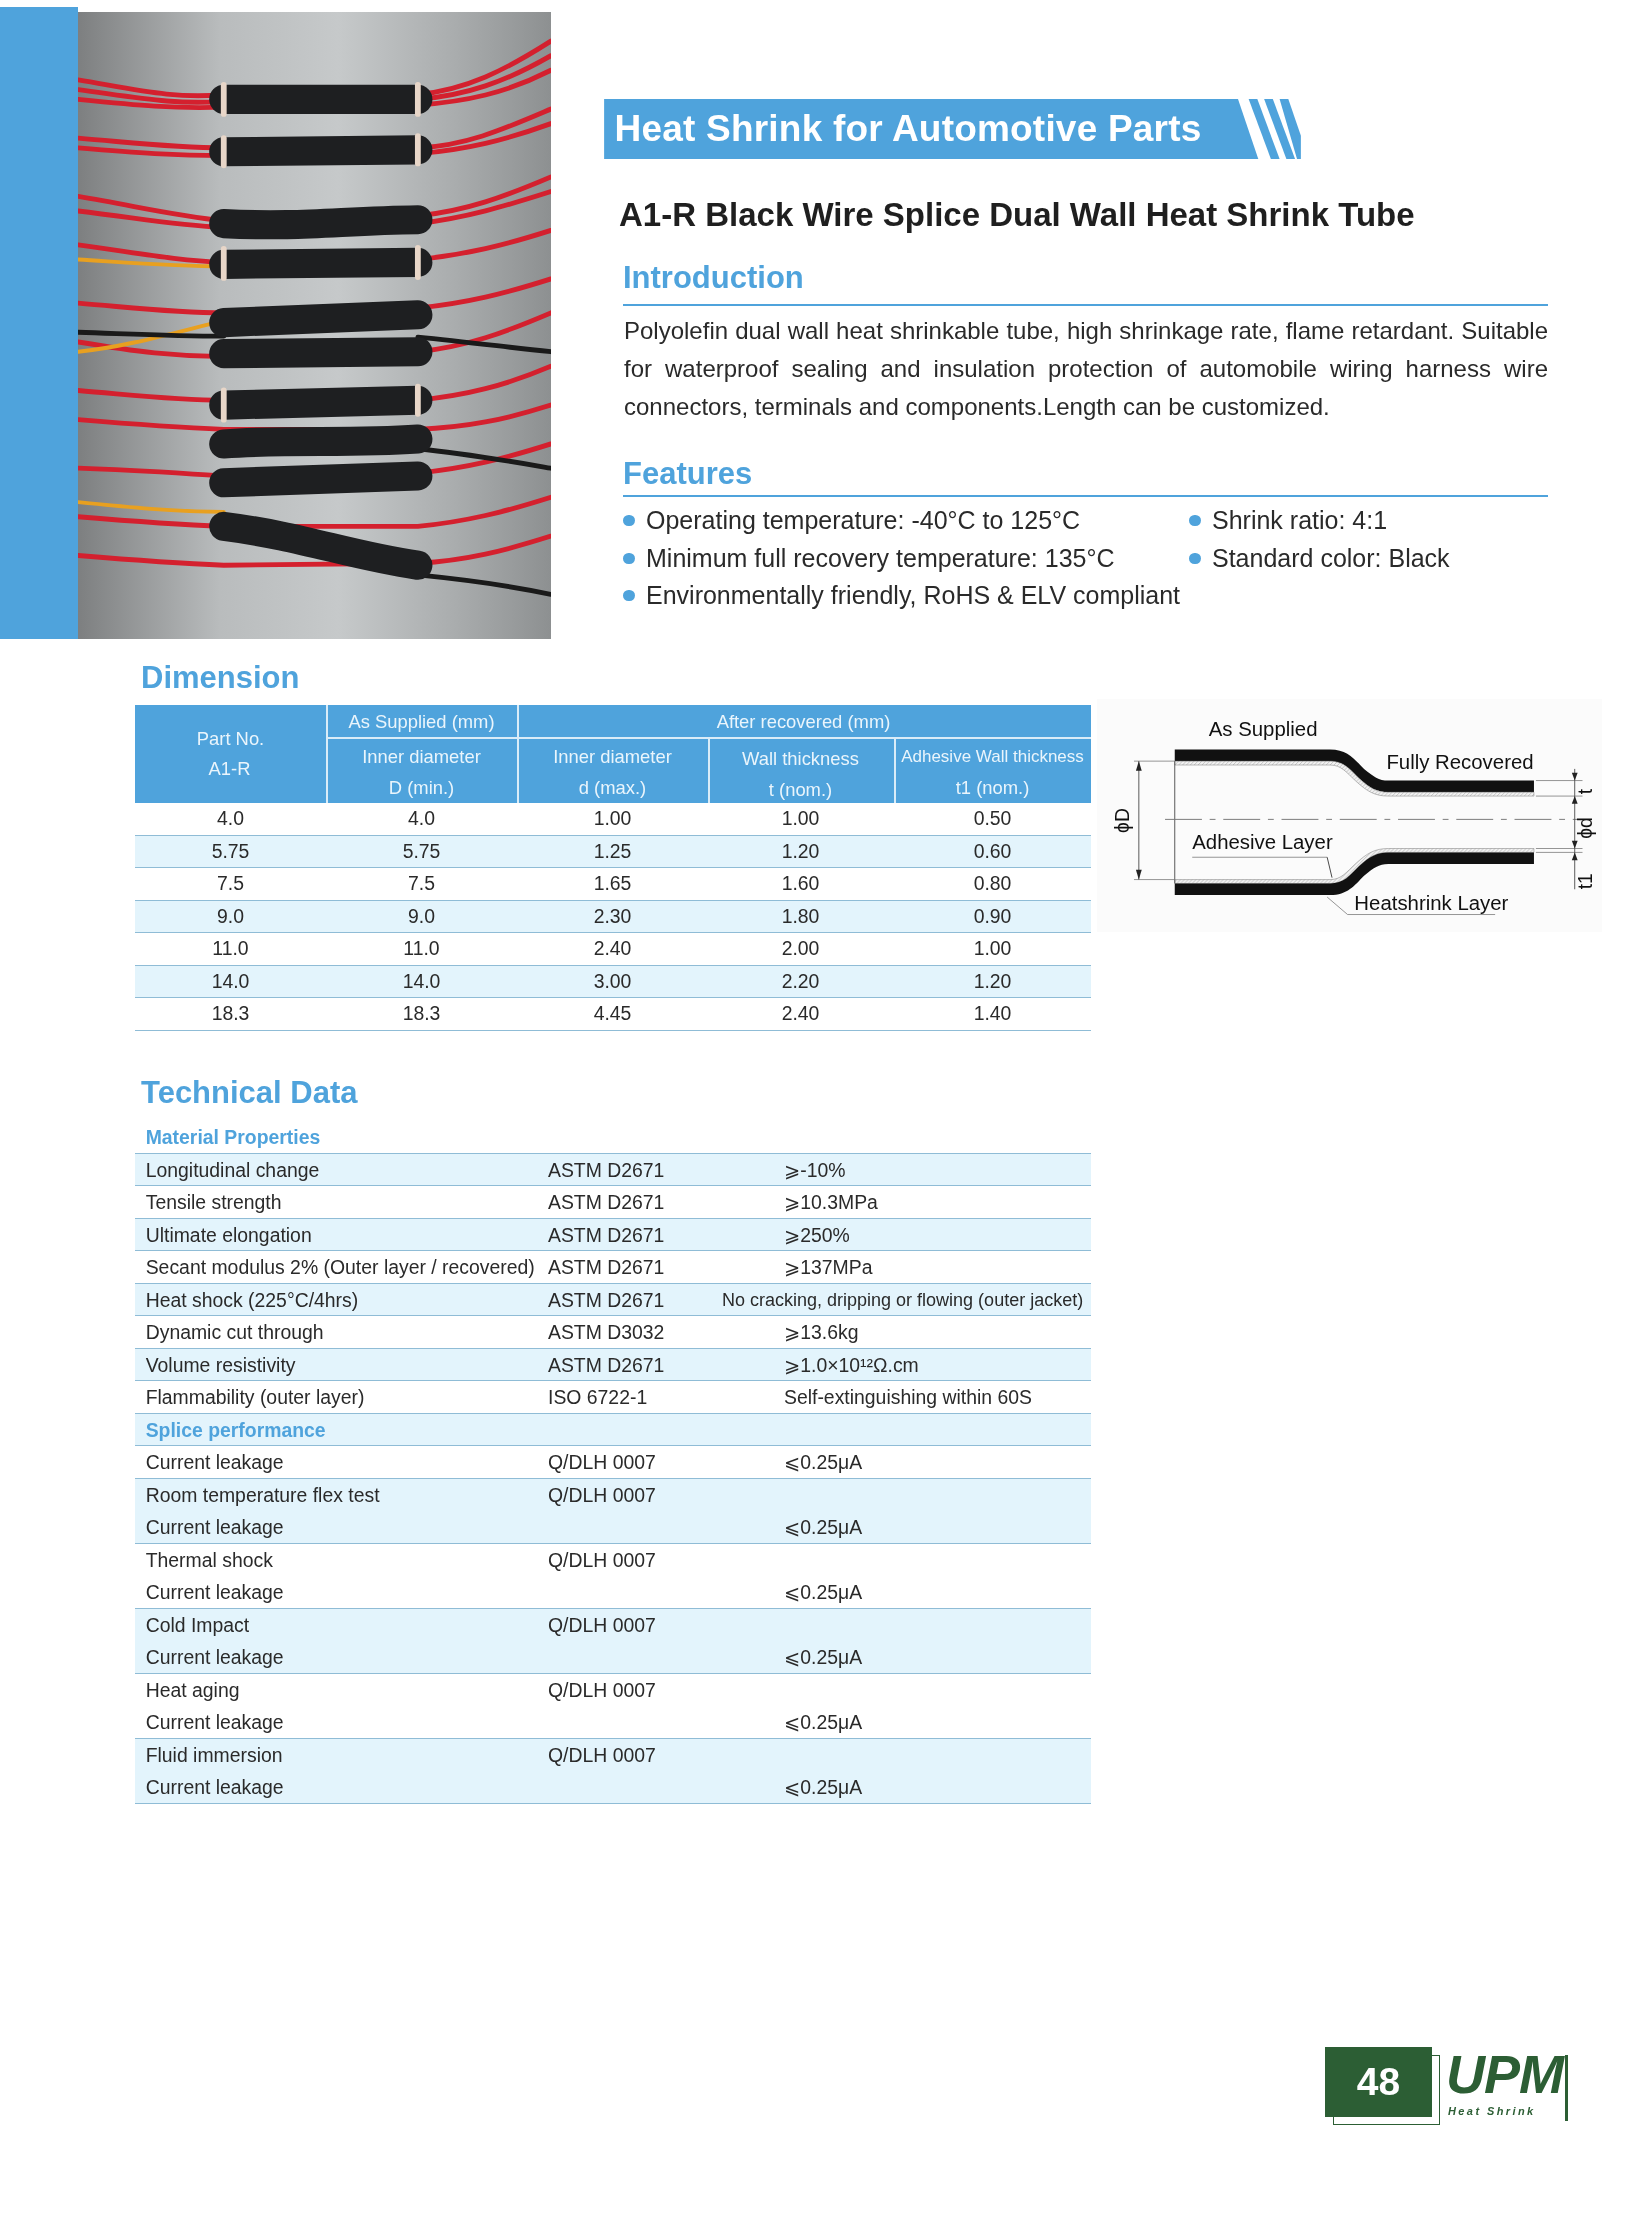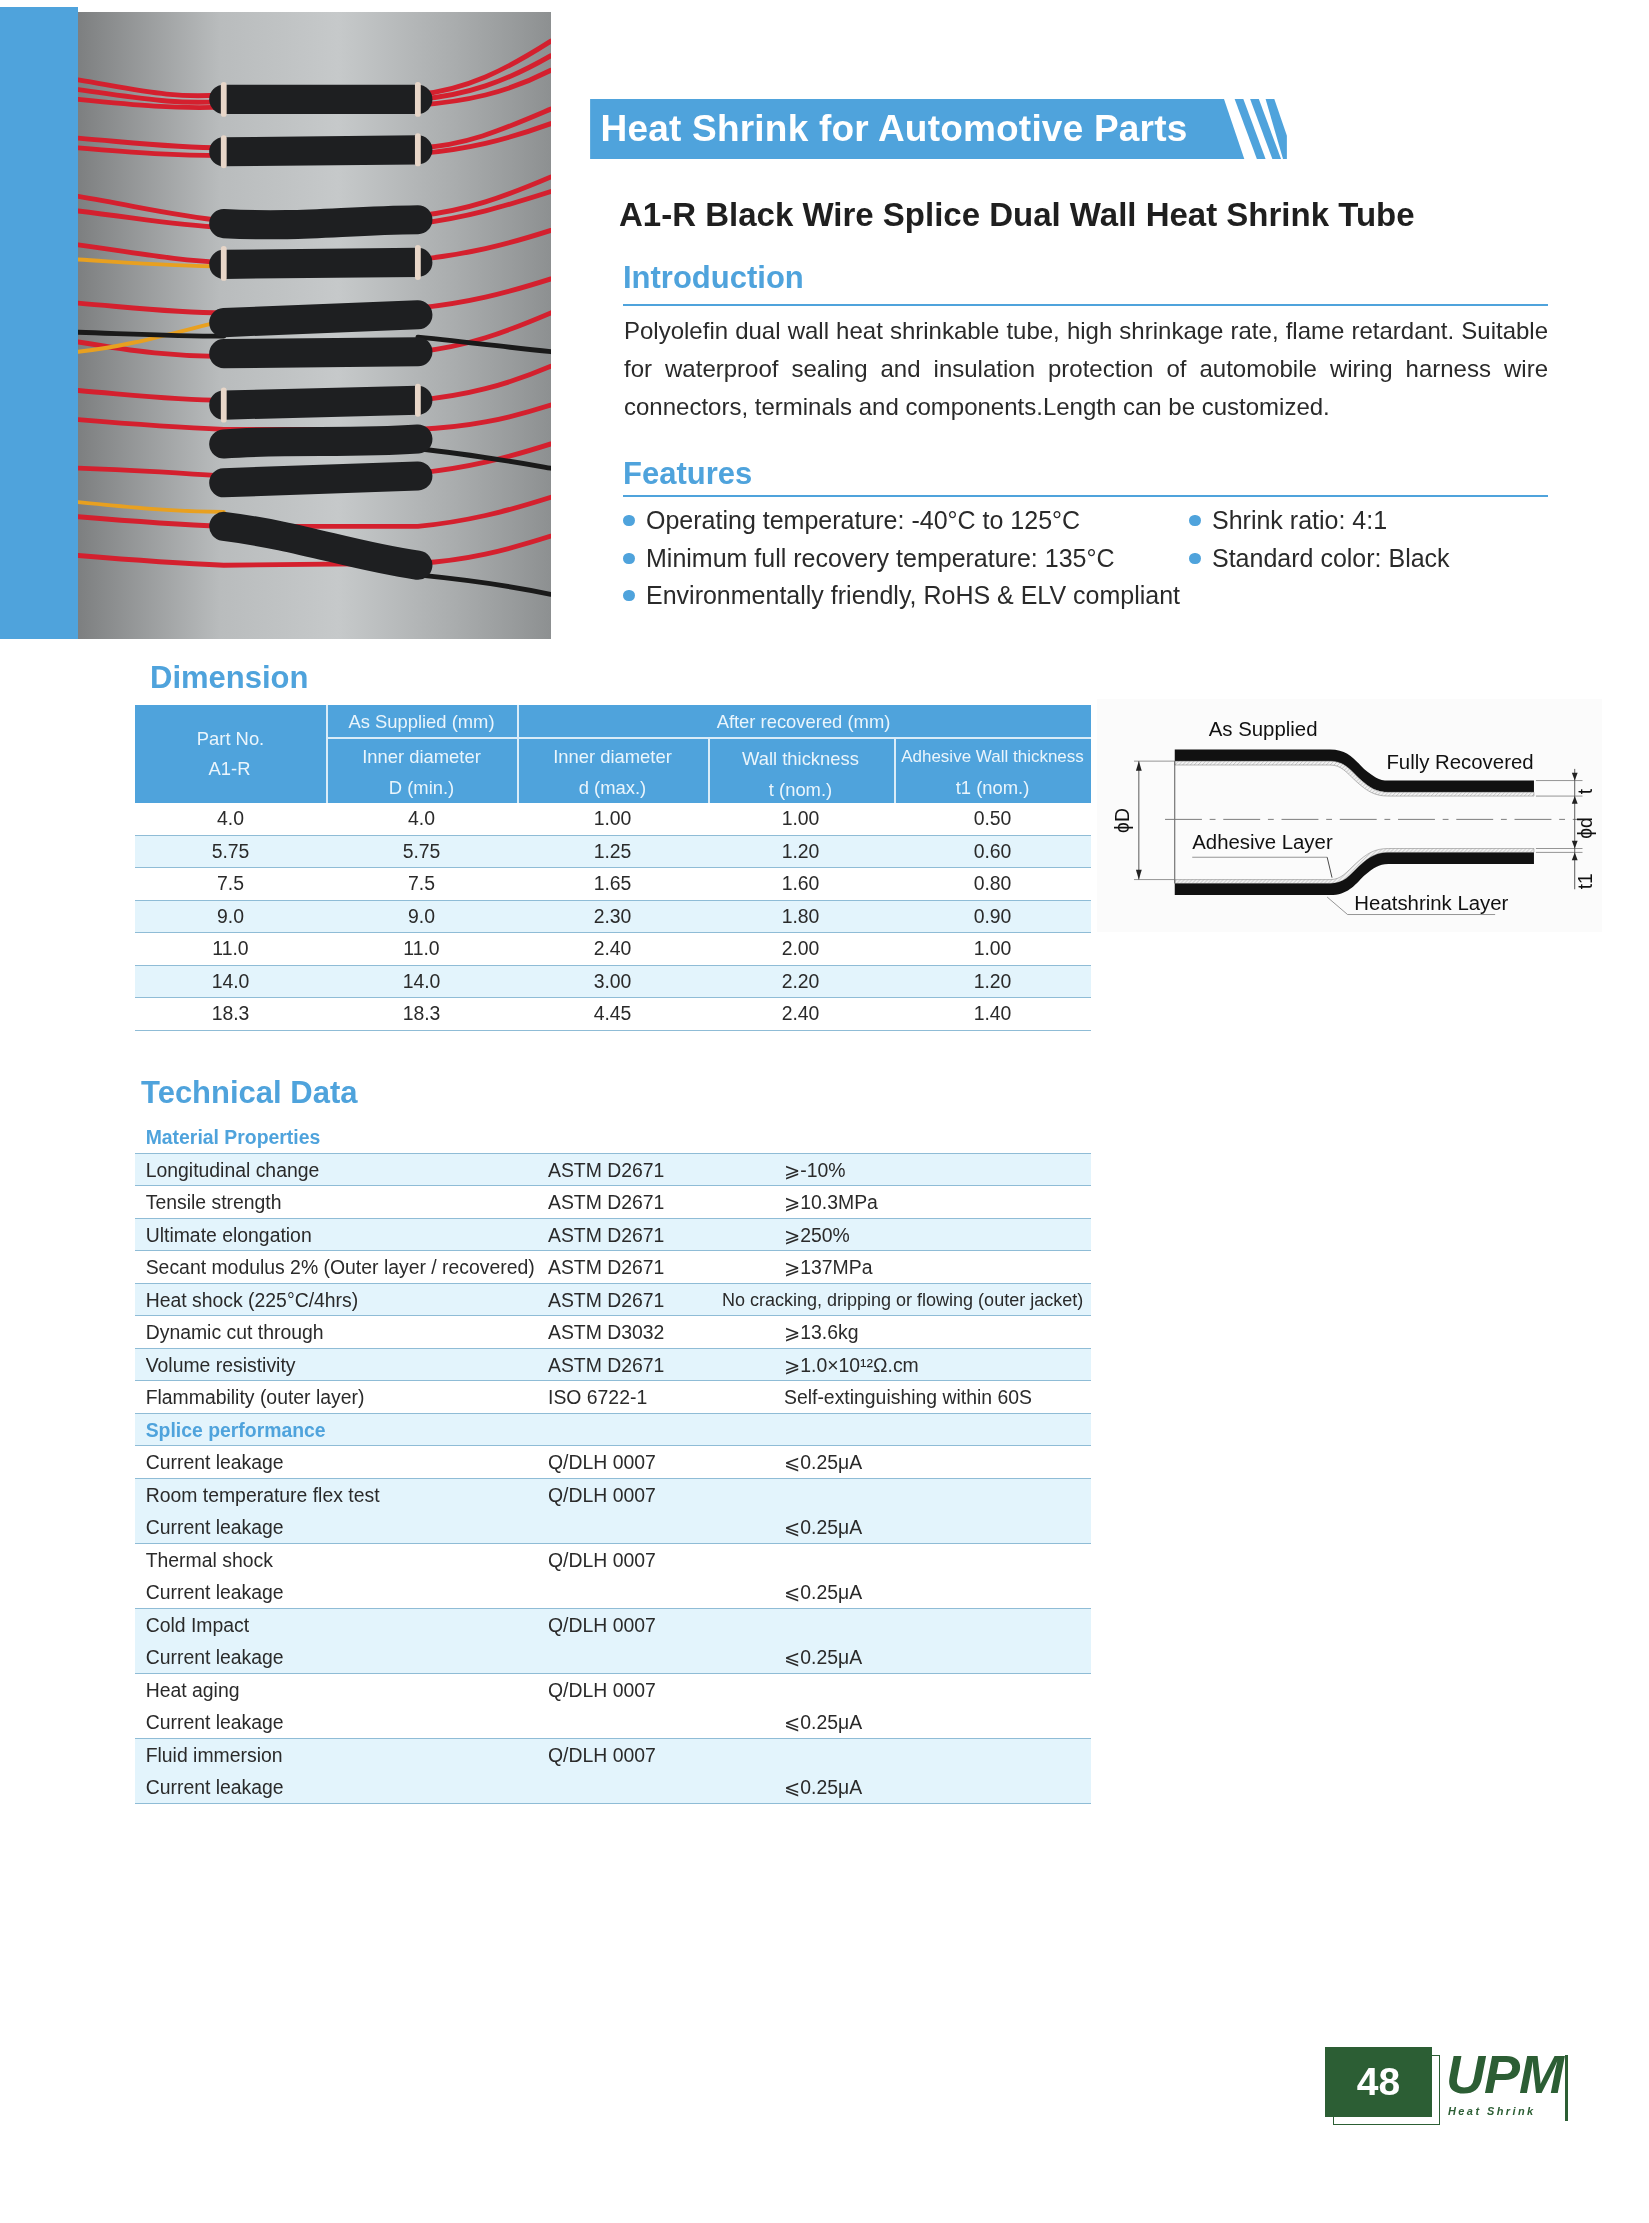--- a/index.html
+++ b/index.html
@@ -4,21 +4,21 @@
 <style>
   * { box-sizing: border-box; margin: 0; padding: 0; }
   html, body { width: 1650px; height: 2223px; background: #ffffff; overflow: hidden; }
   body { position: relative; font-family: "Liberation Sans", "DejaVu Sans", sans-serif; color: #222; }
 
   .blue-band { position: absolute; left: 0; top: 6.8px; width: 78px; height: 632px; background: #4fa3dc; }
   .photo { position: absolute; left: 78px; top: 11.6px; width: 473px; height: 627px; overflow: hidden;
            background: linear-gradient(90deg, #7d7f80 0%, #b9bcbd 30%, #c6c9ca 55%, #a9acad 80%, #8d9091 100%); }
   .photo svg { position: absolute; left: 0; top: 0; }
 
-  .banner { position: absolute; left: 589px; top: 99px; width: 699px; height: 68px; }
+  .banner { position: absolute; left: 603px; top: 99px; width: 699px; height: 68px; }
   .banner svg { position: absolute; left: 0; top: 0; }
   .banner-text { position: absolute; left: 11.6px; top: 0; height: 60px; line-height: 60px; color: #fff;
                  font-size: 37px; font-weight: bold; letter-spacing: 0.2px; white-space: nowrap; }
 
   .product-title { position: absolute; left: 619px; top: 196px; font-size: 33px; font-weight: bold;
                    color: #1f1f1f; white-space: nowrap; }
 
   .section-h { position: absolute; font-size: 31px; font-weight: bold; color: #4fa3dc; white-space: nowrap; }
   .section-rule { position: absolute; height: 1.9px; background: #4fa3dc; }
 
@@ -163,21 +163,21 @@
 </div>
 <div class="feature" style="left:1189px; top:501px;">
   <span class="dot"></span>
   <span class="ftxt">Shrink ratio: 4:1</span>
 </div>
 <div class="feature" style="left:1189px; top:539px;">
   <span class="dot"></span>
   <span class="ftxt">Standard color: Black</span>
 </div>
 
-<div class="section-h" style="left:150px; top:660px;">Dimension</div>
+<div class="section-h" style="left:141px; top:660px;">Dimension</div>
 
 <div class="dim-table">
   <div class="dim-head">
     <div class="dh" style="left:0; top:19.4px; width:191px;">Part No.</div>
     <div class="dh" style="left:0; top:49px; width:189px;">A1-R</div>
     <div class="dh" style="left:191px; top:1.9px; width:191px;">As Supplied (mm)</div>
     <div class="dh" style="left:382px; top:1.9px; width:573px;">After recovered (mm)</div>
 
     <div class="dh" style="left:191px; top:37px; width:191px;">Inner diameter</div>
     <div class="dh" style="left:191px; top:68px; width:191px;">D (min.)</div>

